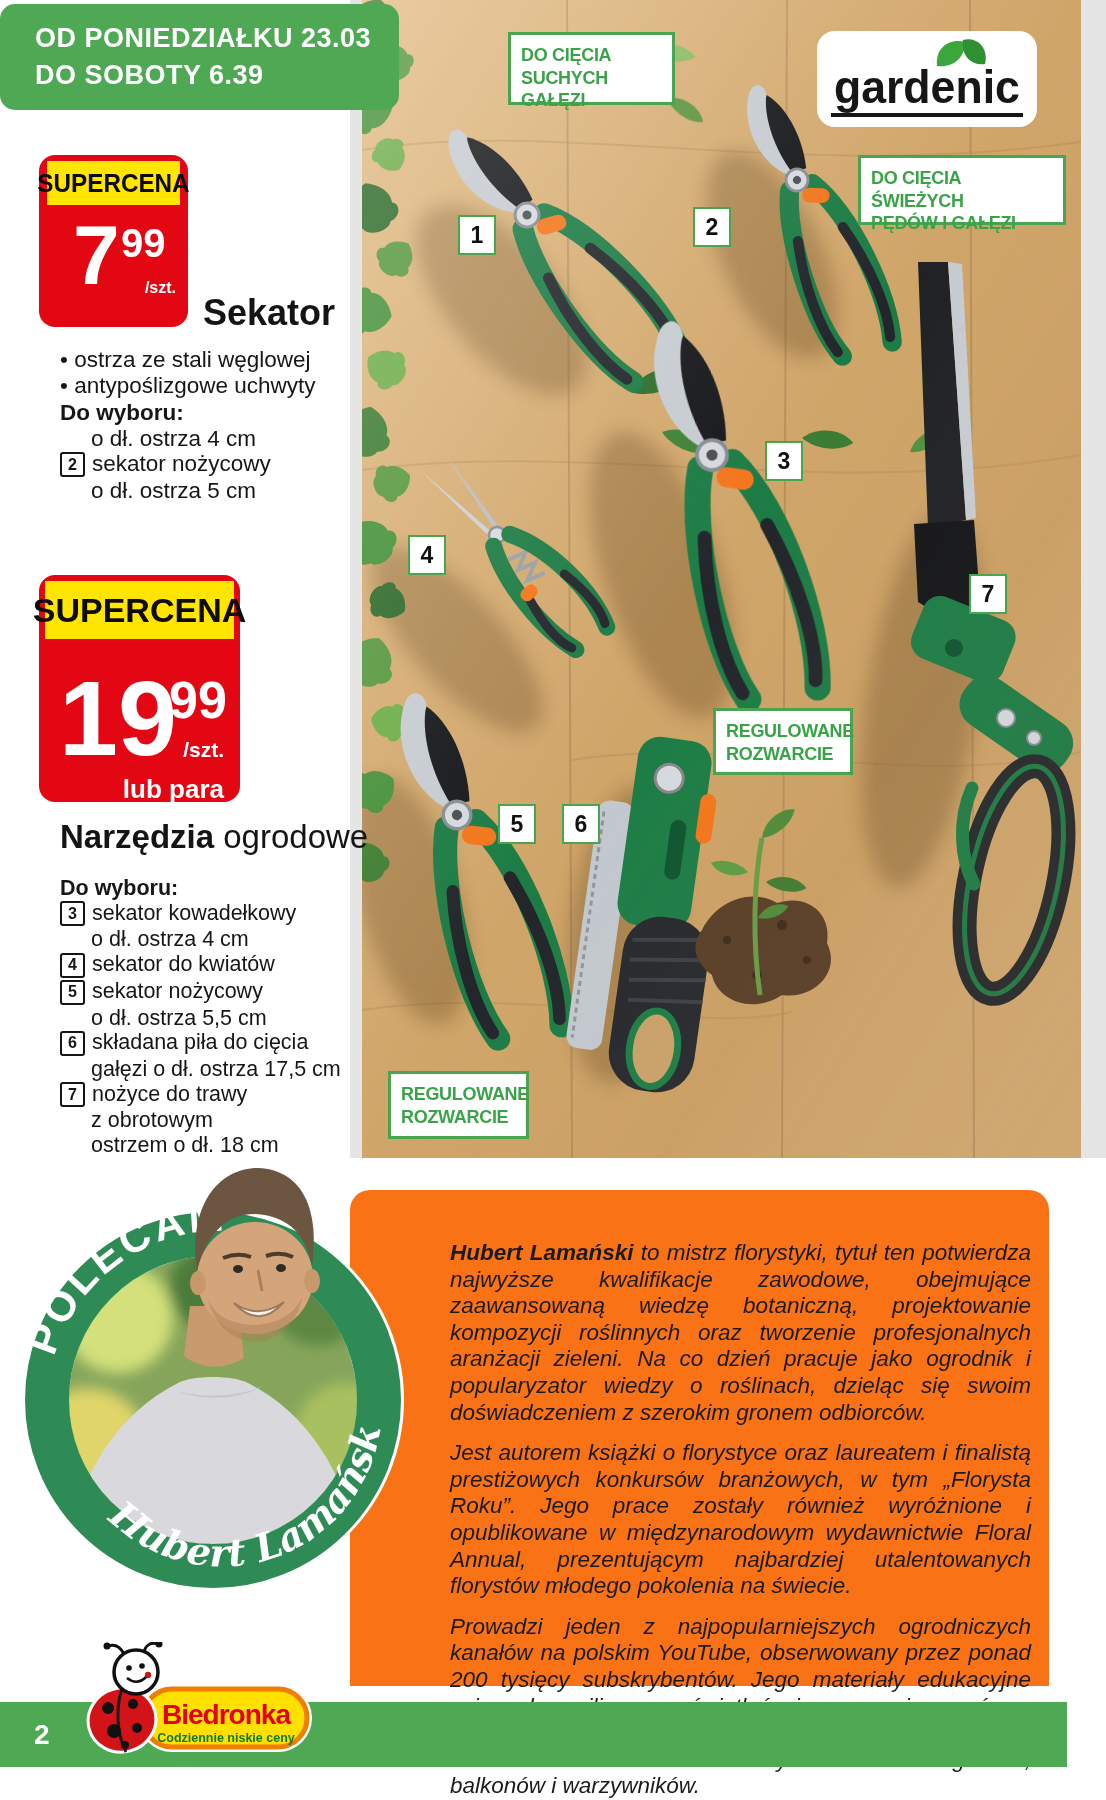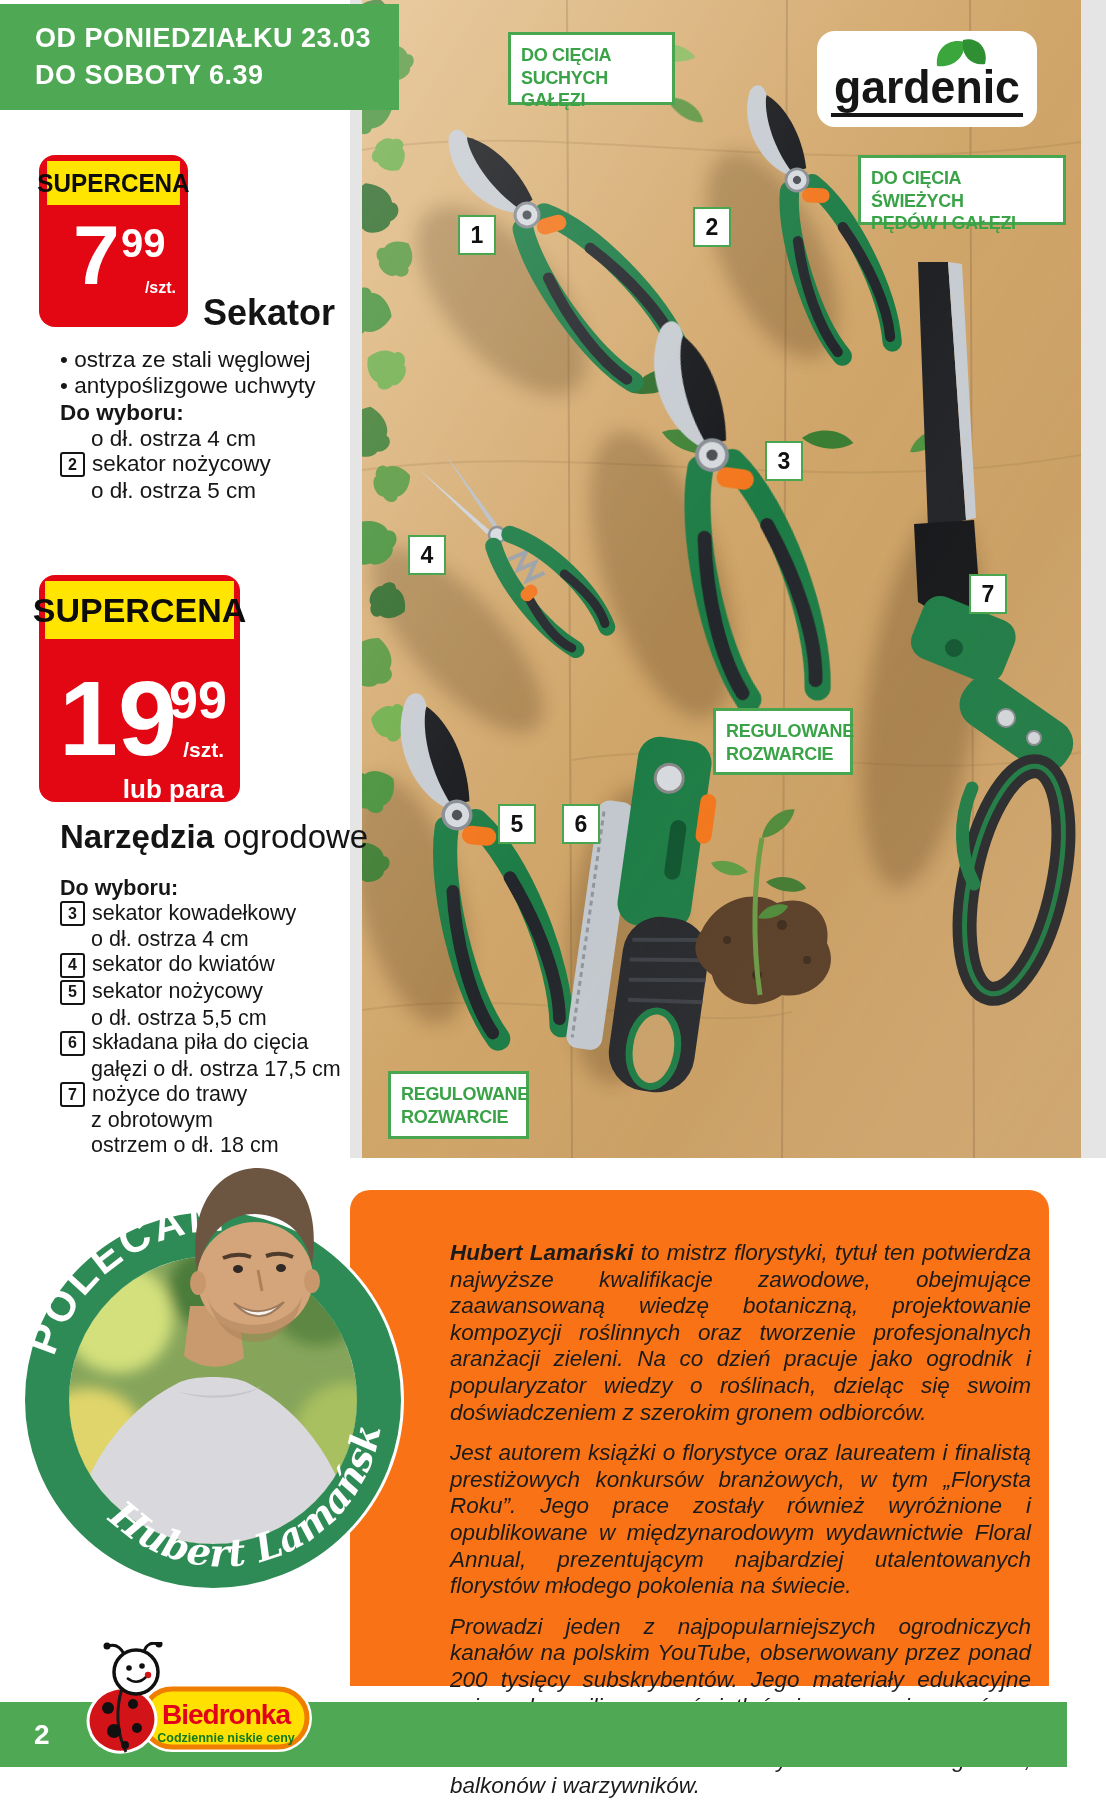--- a/index.html
+++ b/index.html
@@ -3,21 +3,21 @@
 <meta charset="utf-8">
 <style>
   html,body{margin:0;padding:0;}
   body{width:1106px;height:1800px;position:relative;background:#fff;overflow:hidden;
        font-family:"Liberation Sans",sans-serif;color:#1a1a1a;}
   .abs{position:absolute;}
 
   
   .promo-banner{left:0;top:4px;width:399px;height:106px;background:#4fa854;color:#fff;
     font-weight:bold;font-size:27px;line-height:37px;padding:16px 0 0 35px;box-sizing:border-box;
-    letter-spacing:.5px;}
+    letter-spacing:.5px;border-radius:15px;}
 
   
   .sc-badge{background:#e30613;box-sizing:border-box;border-radius:16px;}
   .sc-badge .band{position:absolute;left:6px;right:6px;top:6px;background:#ffe500;
     display:flex;align-items:center;justify-content:center;color:#0c0c0c;font-weight:bold;}
   .sc1{left:39px;top:155px;width:149px;height:172px;}
   .sc1 .band{height:44px;font-size:25px;transform:scaleX(.97);}
   .sc2{left:39px;top:575px;width:201px;height:227px;}
   .sc2 .band{height:58px;font-size:34px;}
   .sc-badge .p-main,.sc-badge .p-cents,.sc-badge .p-unit,.sc-badge .p-unit2{

